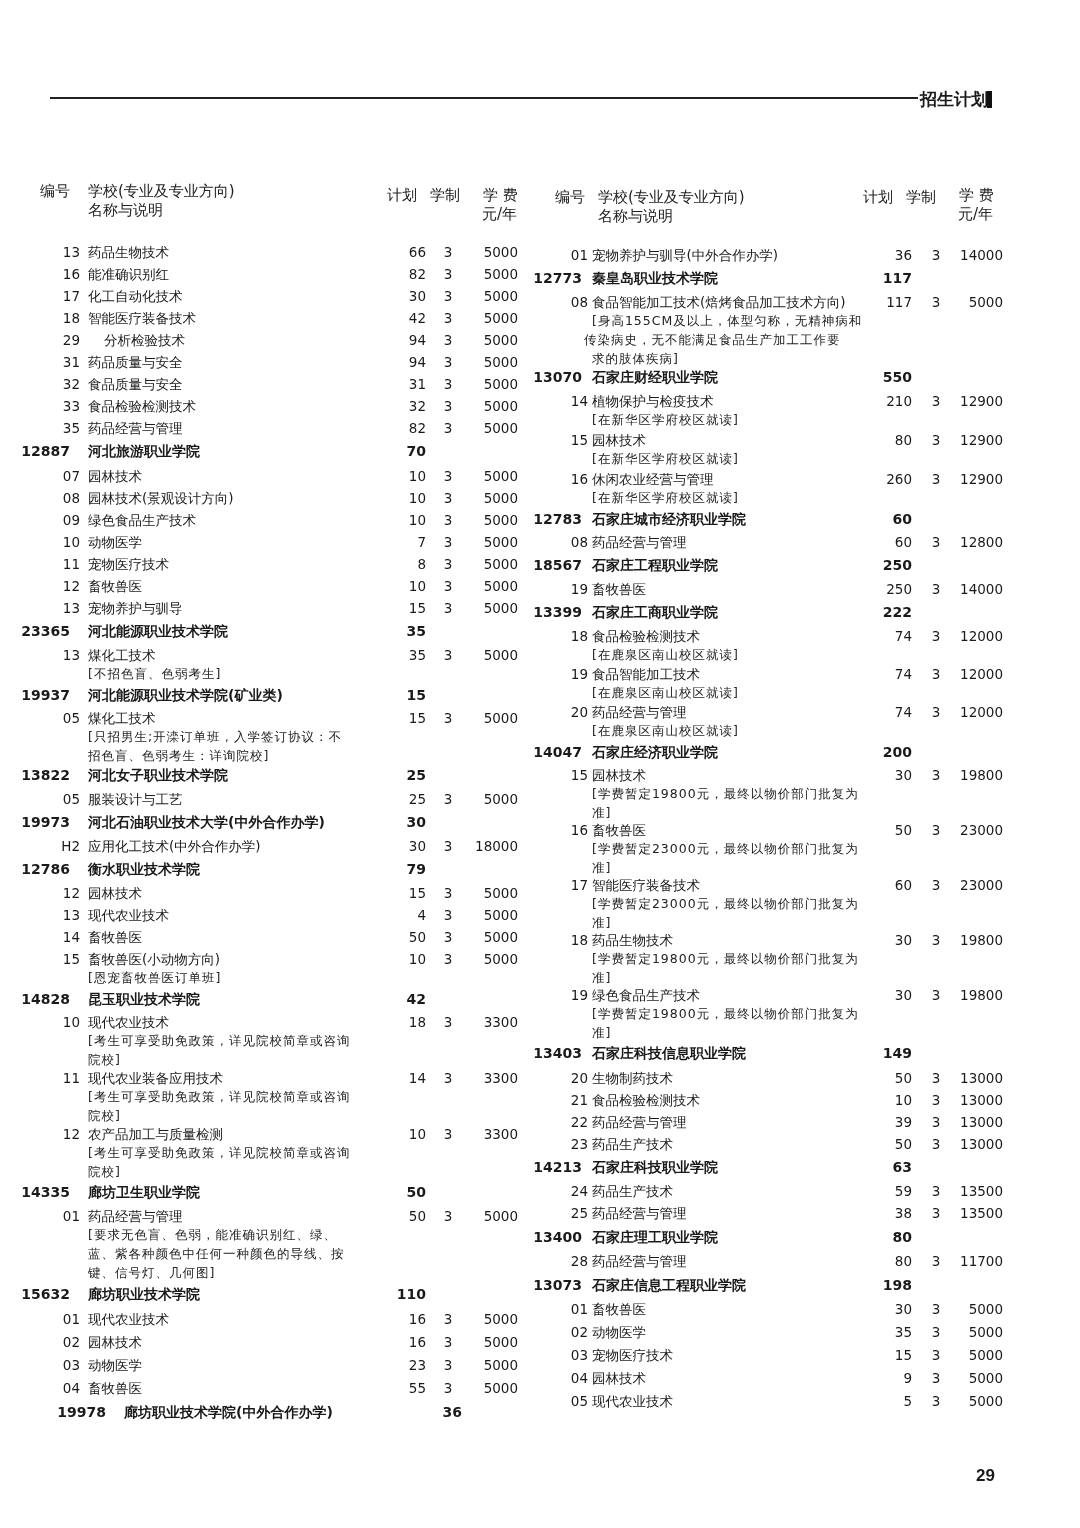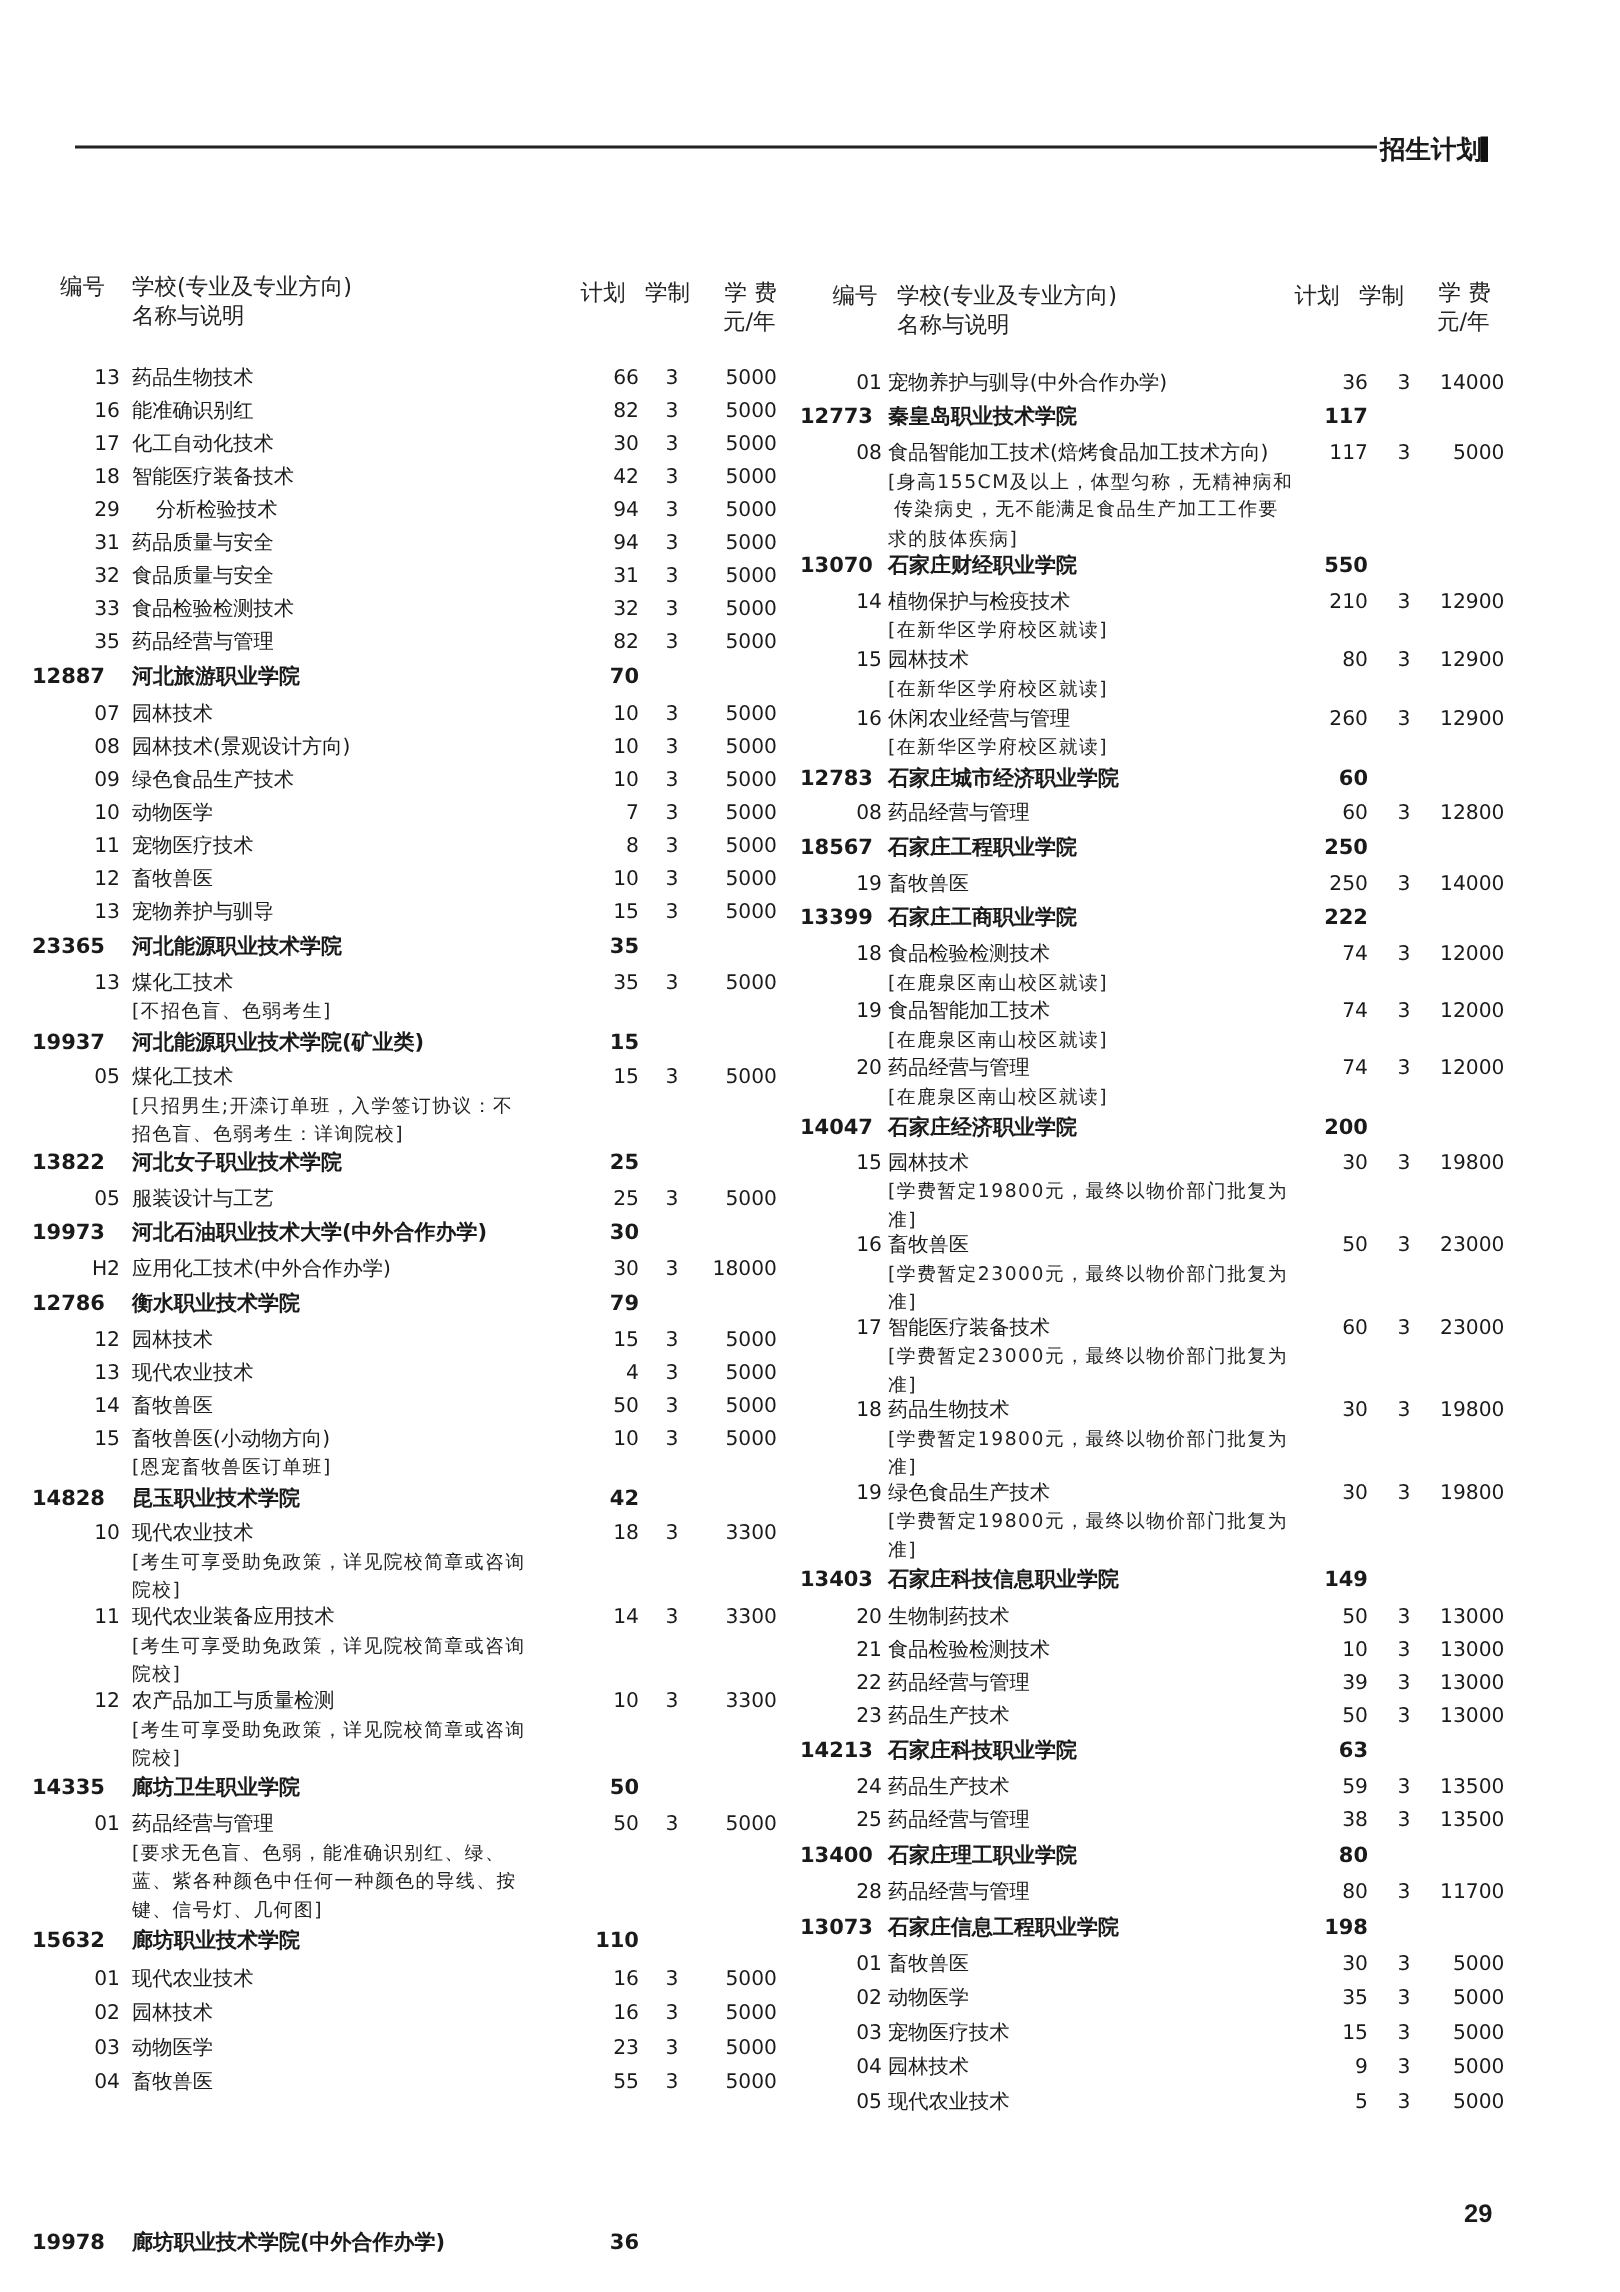--- a/index.html
+++ b/index.html
@@ -313,21 +313,21 @@
         <span class="years" style="left: 438px;">3</span>
         <span class="fee" style="left: 458px;">5000</span>
       </div>
       <div class="row" style="top: 1378px;">
         <span class="code" style="left: 40px; width: 40px;">04</span>
         <span class="name" style="left: 88px;">畜牧兽医</span>
         <span class="plan" style="left: 386px;">55</span>
         <span class="years" style="left: 438px;">3</span>
         <span class="fee" style="left: 458px;">5000</span>
       </div>
-      <div class="row school" style="top: 1485px;">
+      <div class="row school" style="top: 1402px; margin-left: 36px;">
         <span class="code" style="left: 20px; width: 50px;">19978</span>
         <span class="name" style="left: 88px;">廊坊职业技术学院(中外合作办学)</span>
         <span class="plan" style="left: 386px;">36</span>
       </div>
     </div>
 </div>
 
 <div class="col right">
   <div class="hdr" style="left:15px; top:188px;">编号</div>
   <div class="hdr" style="left:58px; top:188px;">学校(专业及专业方向)</div>
@@ -350,21 +350,21 @@
         <span class="plan" style="left: 332px;">117</span>
       </div>
       <div class="row" style="top: 292px;">
         <span class="code" style="left: 8px; width: 40px;">08</span>
         <span class="name" style="left: 52px;">食品智能加工技术(焙烤食品加工技术方向)</span>
         <span class="plan" style="left: 332px;">117</span>
         <span class="years" style="left: 386px;">3</span>
         <span class="fee" style="left: 403px;">5000</span>
       </div>
       <div class="note" style="left: 52px; top: 311px;">[身高155CM及以上，体型匀称，无精神病和</div>
-      <div class="note" style="left: 56px; top: 330px; font-family: Liberation Serif, serif;">传染病史，无不能满足食品生产加工工作要</div>
+      <div class="note" style="left: 44px; top: 330px;">传染病史，无不能满足食品生产加工工作要</div>
       <div class="note" style="left: 52px; top: 349px;">求的肢体疾病]</div>
       <div class="row school" style="top: 367px;">
         <span class="code" style="left: -8px; width: 50px;">13070</span>
         <span class="name" style="left: 52px;">石家庄财经职业学院</span>
         <span class="plan" style="left: 332px;">550</span>
       </div>
       <div class="row" style="top: 391px;">
         <span class="code" style="left: 8px; width: 40px;">14</span>
         <span class="name" style="left: 52px;">植物保护与检疫技术</span>
         <span class="plan" style="left: 332px;">210</span>

